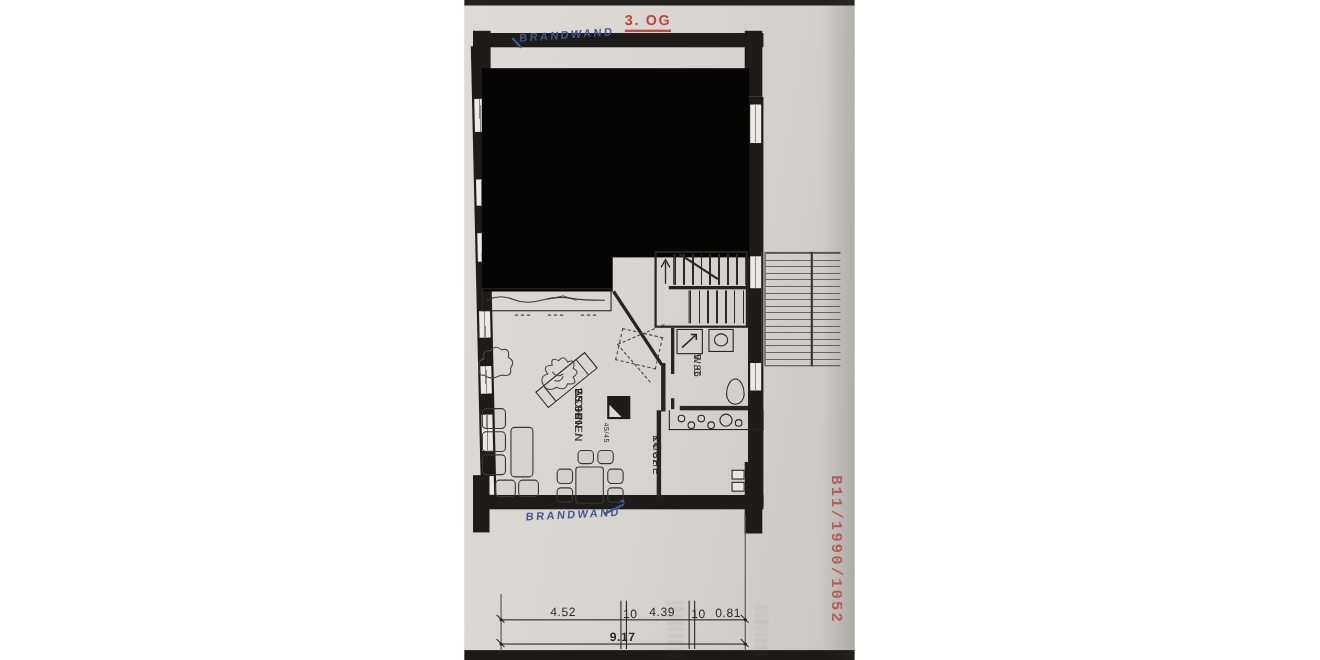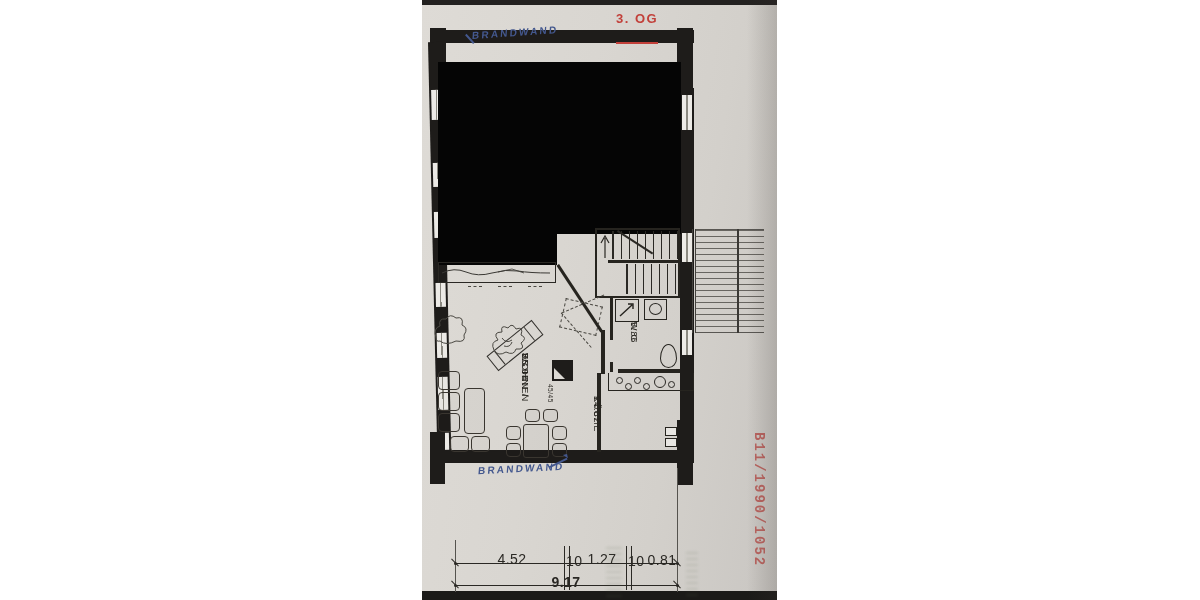--- a/index.html
+++ b/index.html
@@ -35,33 +35,33 @@
   .circ{border:1px solid #2a2824;border-radius:50%;}
 
   
   .vtext{transform:rotate(90deg);transform-origin:0 0;white-space:pre;
     font-size:9px;line-height:1.25;letter-spacing:1px;color:#26241f;}
   .vtext span{display:block;}
   .vsmall{font-size:6.5px;letter-spacing:.5px;}
 
   
   .floor-label{color:#c2403a;font-weight:bold;font-size:13px;letter-spacing:1.5px;
-    border-bottom:2px solid #c2403a;padding-bottom:16px;margin-left:48px;}
+    border-bottom:2px solid #c2403a;padding-bottom:1px;}
   .hand{color:#44588e;font-size:10px;letter-spacing:2.2px;font-weight:bold;
     transform:rotate(-4deg) skewX(-8deg);}
   .bw-line{background:#44588e;height:1.5px;}
   .bw-head{width:0;height:0;border:3px solid transparent;}
 
   .stamp{transform:rotate(90deg);transform-origin:0 0;
     font-family:"Liberation Mono",monospace;font-size:14px;font-weight:bold;
     letter-spacing:2px;color:#b9534f;opacity:.85;white-space:pre;}
 
   
   .dimline{background:#2a2824;height:1px;}
-  .dimlbl{font-size:14px;color:#2a2824;letter-spacing:.5px;text-align:center;}
+  .dimlbl{font-size:11px;color:#2a2824;letter-spacing:.5px;text-align:center;}
   .slash{width:10px;height:1px;background:#2a2824;transform:rotate(45deg);}
   .dot{width:3px;height:3px;border-radius:50%;background:#2a2824;}
   .dbl{width:6px;border-left:1.5px solid #2a2824;border-right:1.5px solid #2a2824;}
   .ext{width:1px;background:#55534e;}
 
   
   .balcony{background:repeating-linear-gradient(180deg,#55534e 0 1px,transparent 1px 6px);
     border-top:1px solid #44423e;border-bottom:1px solid #44423e;opacity:.85;}
 
   .ghost{background:repeating-linear-gradient(0deg,rgba(90,100,80,.55) 0 2px,transparent 2px 6px);
@@ -229,21 +229,21 @@
   <div class="slash" style="left:250px;top:562px;"></div>
   <div class="slash" style="left:28px;top:584px;"></div>
   <div class="slash" style="left:250px;top:584px;"></div>
   <div class="dot" style="left:32px;top:562px;"></div>
   <div class="dot" style="left:254px;top:562px;"></div>
   <div class="dot" style="left:32px;top:584px;"></div>
   <div class="dot" style="left:254px;top:584px;"></div>
 
   <div class="dimlbl" style="left:70px;top:551px;width:40px;">4.52</div>
   <div class="dimlbl" style="left:144px;top:553px;width:14px;">10</div>
-  <div class="dimlbl" style="left:163px;top:551px;width:34px;">1.27</div>
+  <div class="dimlbl" style="left:163px;top:551px;width:34px;">4.39</div>
   <div class="dimlbl" style="left:206px;top:553px;width:14px;">10</div>
   <div class="dimlbl" style="left:225px;top:552px;width:30px;">0.81</div>
   <div class="dimlbl" style="left:126px;top:574px;width:36px;font-weight:bold;">9.17</div>
 
   <div class="ghost" style="left:184px;top:545px;width:16px;height:52px;"></div>
   <div class="ghost" style="left:264px;top:548px;width:12px;height:48px;"></div>
 
   <div class="shade-right"></div>
 </div>
 

